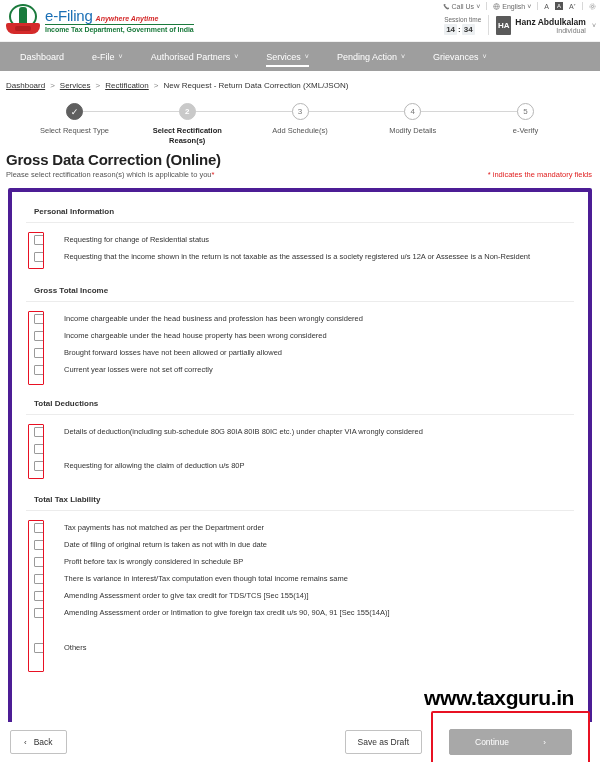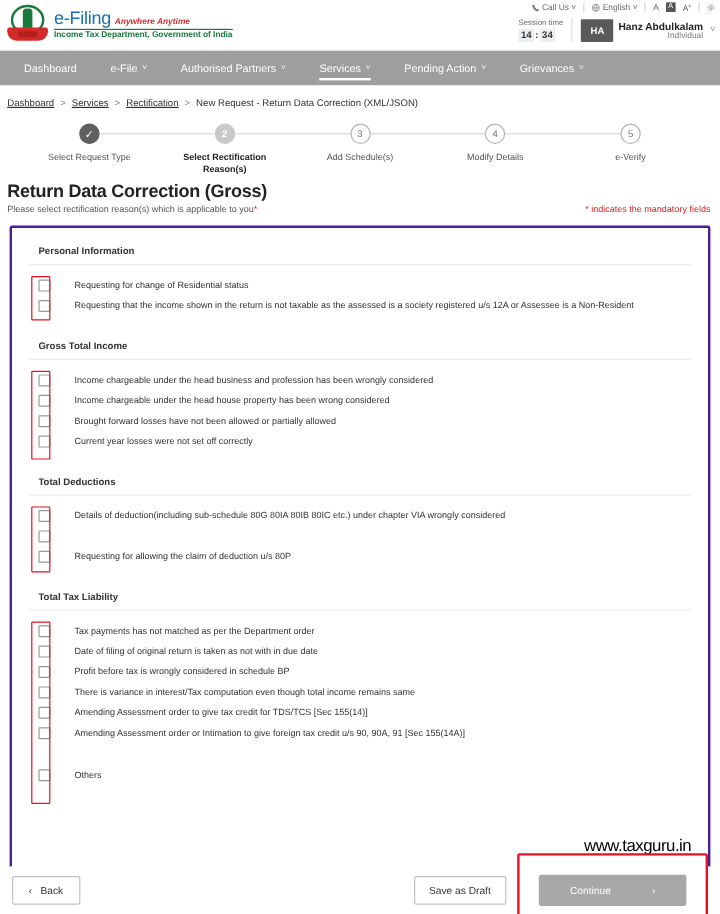--- a/index.html
+++ b/index.html
@@ -76,21 +76,21 @@
   .session-label { font-size: 6.5px; color: #6a6a6a; }
   .session-digits { display: flex; align-items: center; gap: 1px; margin-top: 1px; }
   .digit {
     background: #eceff1; color: #333; font-size: 8px; font-weight: bold;
     padding: 1px 2px; border-radius: 1px; min-width: 8px; text-align: center;
   }
   .colon { font-size: 8px; font-weight: bold; color: #333; }
   .vdiv { width: 1px; height: 20px; background: #dcdcdc; }
   .user-block { display: flex; align-items: center; gap: 4px; }
   .avatar {
-    width: 27px; height: 19px; background: #5a5a5a; color: #fff;
+    width: 15px; height: 19px; background: #5a5a5a; color: #fff;
     font-size: 8px; font-weight: bold; display: flex;
     align-items: center; justify-content: center; border-radius: 1px;
   }
   .user-name { font-size: 8.5px; font-weight: bold; color: #222; white-space: nowrap; }
   .user-role { font-size: 7px; color: #7a7a7a; }
   .caret-sm { font-size: 7px; color: #8a8a8a; margin-left: 2px; }
 
   
   .navbar {
     height: 29px; background: #9e9e9e; display: flex; align-items: center;
@@ -141,21 +141,21 @@
   
   .page-head { padding: 2px 8px 0 6px; }
   .page-title { font-size: 15px; font-weight: bold; color: #222; letter-spacing: -0.2px; }
   .sub-row { display: flex; justify-content: space-between; align-items: baseline; margin-top: 2px; }
   .page-sub { font-size: 7.5px; color: #555; }
   .req-star { color: #e02020; }
   .mand-note { font-size: 7.5px; color: #e02020; }
 
   
   .card {
-    margin: 9px 8px 0 8px; border: 2px solid #4c1d95; background: #fff;
+    margin: 9px 8px 0 8px; border: 4px solid #4c1d95; background: #fff;
     border-radius: 2px; padding: 10px 0 14px 0; position: relative;
     height: 538px;
   }
   .section { padding: 0 14px; }
   .section-title {
     font-size: 8px; font-weight: bold; color: #333; padding: 5px 0 6px 8px;
   }
   .section-rule { height: 1px; background: #ececec; margin: 0 0 8px 0; }
   .opt-list { position: relative; }
   .opt {
@@ -169,21 +169,21 @@
   .opt-label { font-size: 7.5px; color: #333; line-height: 1.3; }
 
   
   .annot {
     position: absolute; border: 1.5px solid #e81123; border-radius: 1px;
     pointer-events: none; z-index: 5;
   }
 
   .watermark {
     position: absolute; right: 14px; bottom: 12px;
-    font-size: 14px; font-weight: normal; color: #000; letter-spacing: -0.4px;
+    font-size: 21px; font-weight: bold; color: #000; letter-spacing: -0.4px;
   }
 
   
   .footer {
     position: absolute; left: 0; right: 0; bottom: 0; height: 40px;
     display: flex; align-items: center; justify-content: space-between;
     padding: 0 10px; background: #fff;
   }
   .btn {
     font-size: 8.5px; border: 1px solid #c2c2c2; background: #fff; color: #333;
@@ -329,21 +329,21 @@
       <div class="step-label">Modify Details</div>
     </div>
     <div class="step">
       <div class="node">5</div>
       <div class="step-label">e-Verify</div>
     </div>
   </div>
 </div>
 
 <div class="page-head">
-  <div class="page-title">Return Data Correction (Gross)</div>
+  <div class="page-title">Gross Data Correction (Online)</div>
   <div class="sub-row">
     <div class="page-sub">
       <span>Please select rectification reason(s) which is applicable to you</span><span class="req-star">*</span>
     </div>
     <div class="mand-note">* indicates the mandatory fields</div>
   </div>
 </div>
 
 <div class="card">
 

